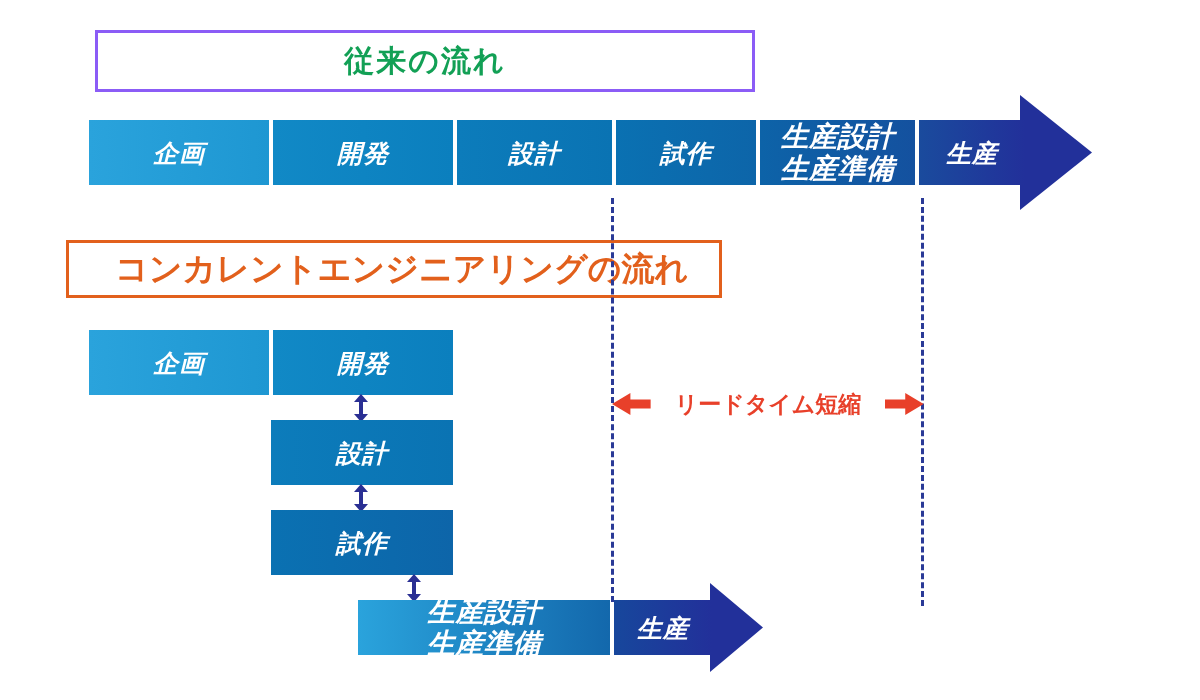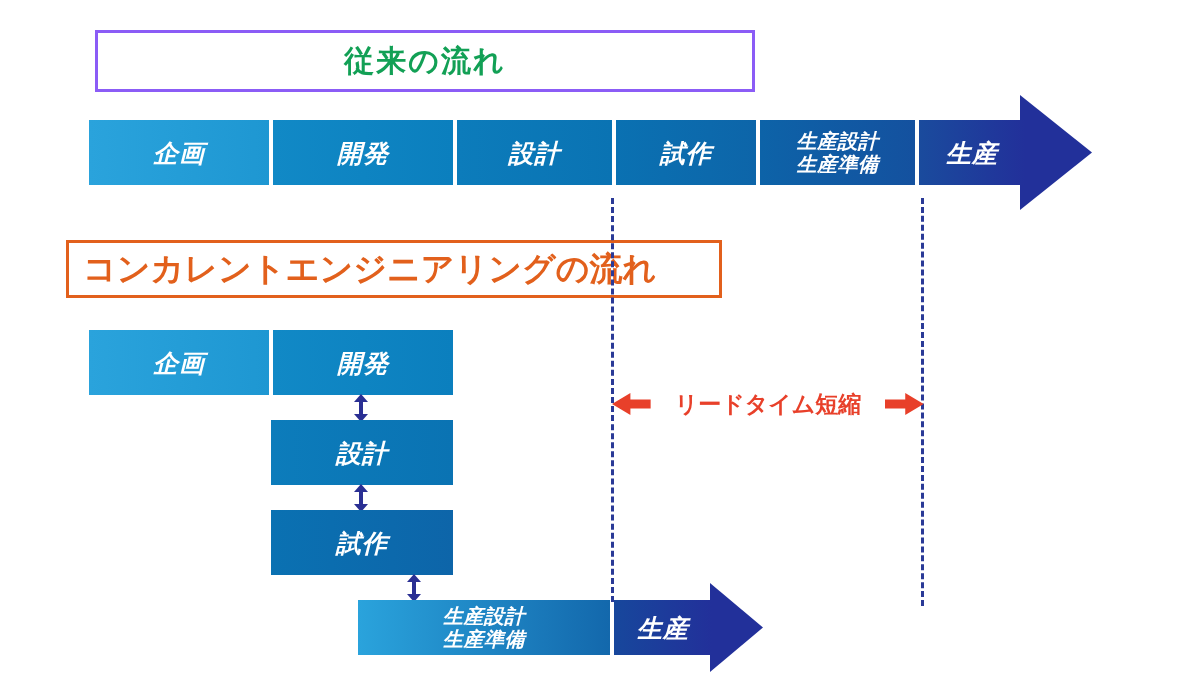--- a/index.html
+++ b/index.html
@@ -46,20 +46,21 @@
     text-align: center;
     letter-spacing: 2px;
   }
   #title-concurrent {
     left: 66px;
     top: 240px;
     width: 656px;
     height: 58px;
     border: 3px solid #e2601c;
     justify-content: flex-start;
+    padding-left: 32px;
   }
   #title-concurrent .title-text {
     color: #e2601c;
     font-size: 33px;
     text-align: left;
     padding-left: 14px;
     letter-spacing: 0px;
   }
 
   
@@ -70,21 +71,21 @@
     align-items: center;
     justify-content: center;
     color: #ffffff;
     font-weight: bold;
     font-size: 25px;
     line-height: 1.12;
     text-align: center;
     letter-spacing: 1px;
   }
   .phase .lbl { white-space: pre-line; font-style: italic; }
-  .phase.two-line { font-size: 20px; letter-spacing: 0.5px; }
+  .phase.two-line { font-size: 28px; letter-spacing: 0.5px; }
 
   
   #top-flow { position: absolute; left: 0; top: 0; width: 1200px; height: 260px; }
 
   
   .guide {
     position: absolute;
     width: 0;
     border-left: 3px dashed #2a3a97;
   }

